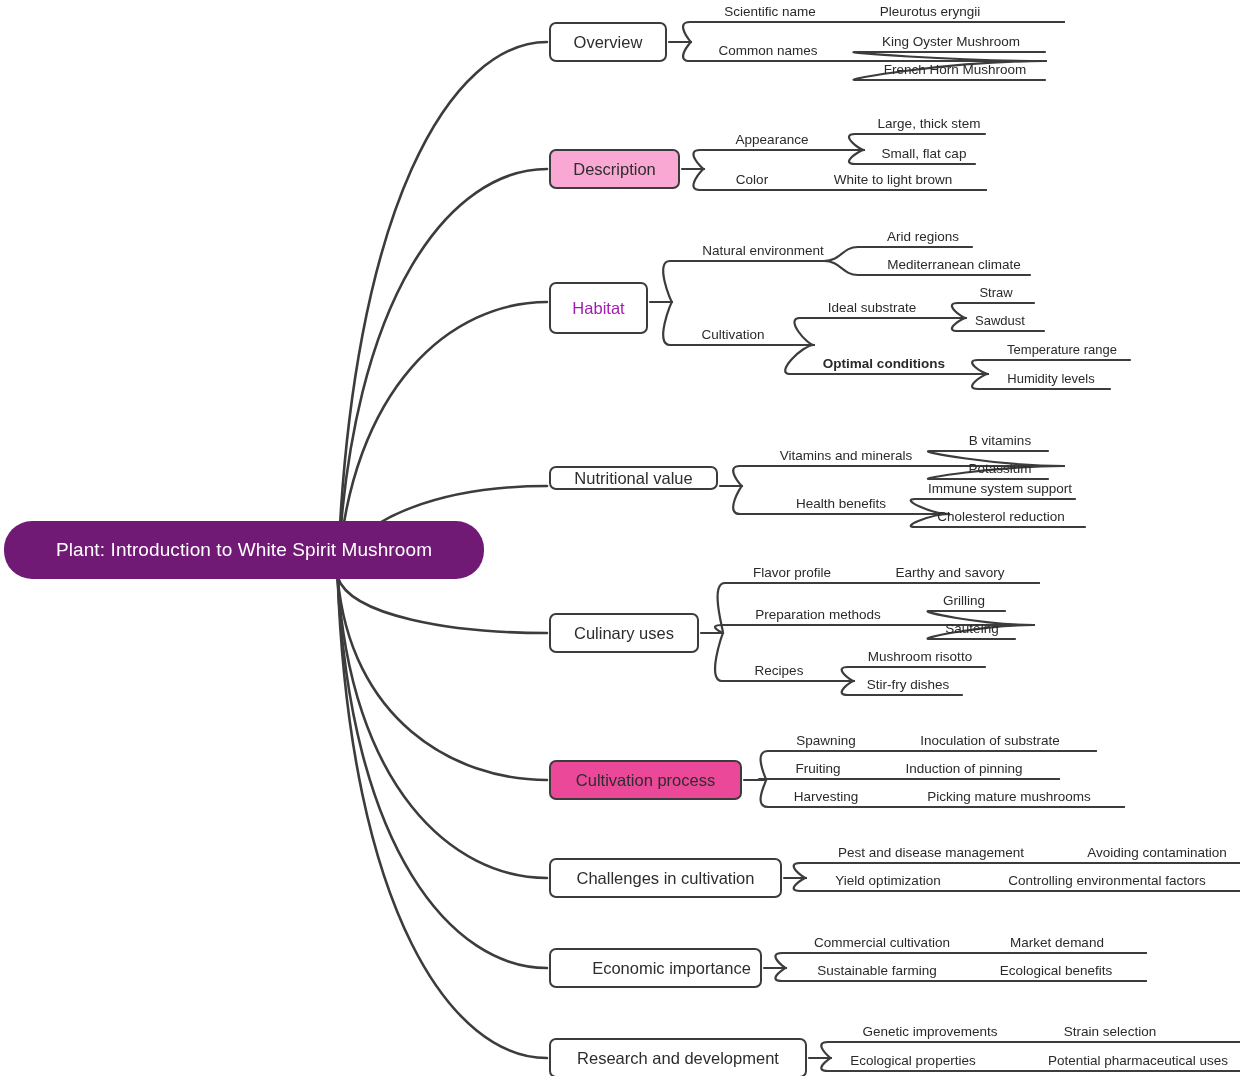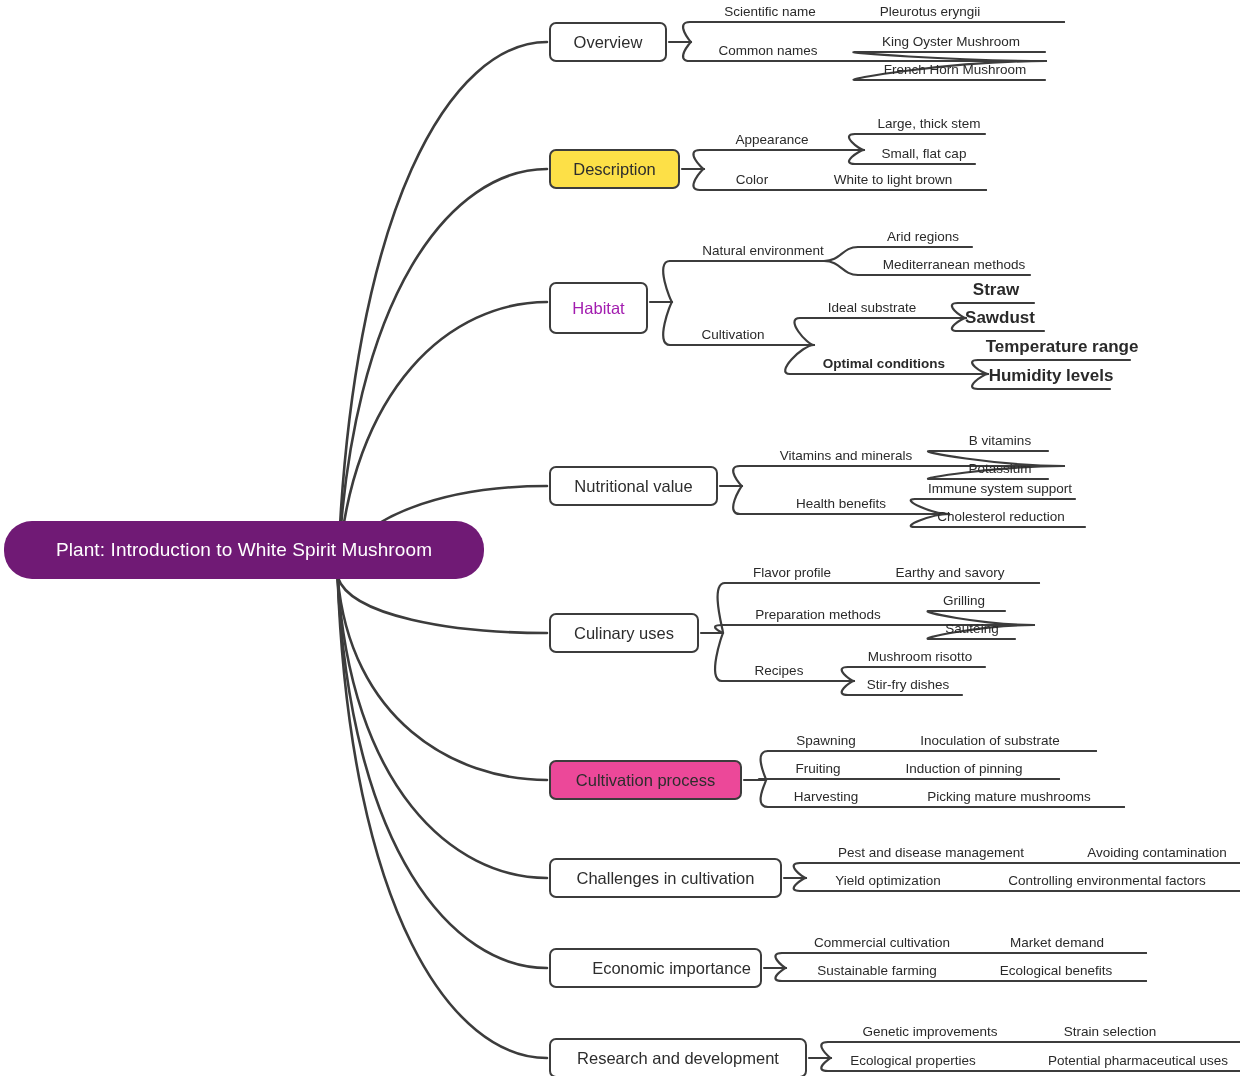--- a/index.html
+++ b/index.html
@@ -52,21 +52,21 @@
     position: absolute;
     box-sizing: border-box;
     color: #2a2a2a;
     white-space: nowrap;
     text-align: center;
     transform: translate(-50%, -100%);
     padding-bottom: 2px;
   }
   .lv2 { font-size: 13.5px; }
   .lv3 { font-size: 13.5px; }
-  .lv4 { font-size: 17px; font-weight: bold; }
+  .lv4 { font-size: 13px; }
 </style>
 </head>
 <body>
 
 <div id="canvas">
   <svg id="wires" viewBox="0 0 1240 1076" preserveAspectRatio="none">
       <path d="M 337.59999999999997 577 C 350.164 202.5, 452.77 42, 547 42" fill="none" stroke="#3c3c3c" stroke-width="2.6" stroke-linecap="round"></path>
       <path d="M 669 42 L 691 42" fill="none" stroke="#3c3c3c" stroke-width="2.2" stroke-linecap="round"></path>
       <path d="M 691 42 C 690.5 42, 674 22, 690 22" fill="none" stroke="#3c3c3c" stroke-width="2.2" stroke-linecap="round"></path>
       <path d="M 690 22 L 1040 22" fill="none" stroke="#3c3c3c" stroke-width="2.2" stroke-linecap="round"></path>
@@ -216,42 +216,42 @@
         <span>Plant: Introduction to White Spirit Mushroom</span>
       </div>
       <div class="l1-node" style="left: 549px; top: 22px; width: 118px; height: 40px; border-color: rgb(60, 60, 60); background: rgb(255, 255, 255); color: rgb(45, 45, 45);">
         <span>Overview</span>
       </div>
       <div class="leaf-label lv2" style="left: 770px; top: 21px;">Scientific name</div>
       <div class="leaf-label lv3" style="left: 930px; top: 21px;">Pleurotus eryngii</div>
       <div class="leaf-label lv2" style="left: 768px; top: 60px;">Common names</div>
       <div class="leaf-label lv3" style="left: 951px; top: 51px;">King Oyster Mushroom</div>
       <div class="leaf-label lv3" style="left: 955px; top: 79px;">French Horn Mushroom</div>
-      <div class="l1-node" style="left: 549px; top: 149px; width: 131px; height: 40px; border-color: rgb(60, 60, 60); background: #fde047; color: rgb(45, 45, 45);">
+      <div class="l1-node" style="left: 549px; top: 149px; width: 131px; height: 40px; border-color: rgb(60, 60, 60); background: #f9a8d4; color: rgb(45, 45, 45);">
         <span>Description</span>
       </div>
       <div class="leaf-label lv2" style="left: 772px; top: 149px;">Appearance</div>
       <div class="leaf-label lv3" style="left: 929px; top: 133px;">Large, thick stem</div>
       <div class="leaf-label lv3" style="left: 924px; top: 163px;">Small, flat cap</div>
       <div class="leaf-label lv2" style="left: 752px; top: 189px;">Color</div>
       <div class="leaf-label lv3" style="left: 893px; top: 189px;">White to light brown</div>
       <div class="l1-node" style="left: 549px; top: 282px; width: 99px; height: 52px; border-color: rgb(60, 60, 60); background: rgb(255, 255, 255); color: #a21caf;">
         <span>Habitat</span>
       </div>
       <div class="leaf-label lv2" style="left: 763px; top: 260px;">Natural environment</div>
       <div class="leaf-label lv3" style="left: 923px; top: 246px;">Arid regions</div>
-      <div class="leaf-label lv3" style="left: 954px; top: 274px;">Mediterranean methods</div>
+      <div class="leaf-label lv3" style="left: 954px; top: 274px;">Mediterranean climate</div>
       <div class="leaf-label lv2" style="left: 733px; top: 344px;">Cultivation</div>
       <div class="leaf-label lv3" style="left: 872px; top: 317px;">Ideal substrate</div>
       <div class="leaf-label lv4" style="left: 996px; top: 302px;">Straw</div>
       <div class="leaf-label lv4" style="left: 1000px; top: 330px;">Sawdust</div>
       <div class="leaf-label lv3" style="left: 884px; top: 373px; font-weight: bold;">Optimal conditions</div>
       <div class="leaf-label lv4" style="left: 1062px; top: 359px;">Temperature range</div>
       <div class="leaf-label lv4" style="left: 1051px; top: 388px;">Humidity levels</div>
-      <div class="l1-node" style="left: 549px; top: 466px; width: 169px; height: 40px; border-color: rgb(60, 60, 60); background: rgb(255, 255, 255); color: rgb(45, 45, 45);">
+      <div class="l1-node" style="left: 549px; top: 466px; width: 169px; height: 24px; border-color: rgb(60, 60, 60); background: rgb(255, 255, 255); color: rgb(45, 45, 45);">
         <span>Nutritional value</span>
       </div>
       <div class="leaf-label lv2" style="left: 846px; top: 465px;">Vitamins and minerals</div>
       <div class="leaf-label lv3" style="left: 1000px; top: 450px;">B vitamins</div>
       <div class="leaf-label lv3" style="left: 1000px; top: 478px;">Potassium</div>
       <div class="leaf-label lv2" style="left: 841px; top: 513px;">Health benefits</div>
       <div class="leaf-label lv3" style="left: 1000px; top: 498px;">Immune system support</div>
       <div class="leaf-label lv3" style="left: 1001px; top: 526px;">Cholesterol reduction</div>
       <div class="l1-node" style="left: 549px; top: 613px; width: 150px; height: 40px; border-color: rgb(60, 60, 60); background: rgb(255, 255, 255); color: rgb(45, 45, 45);">
         <span>Culinary uses</span>

